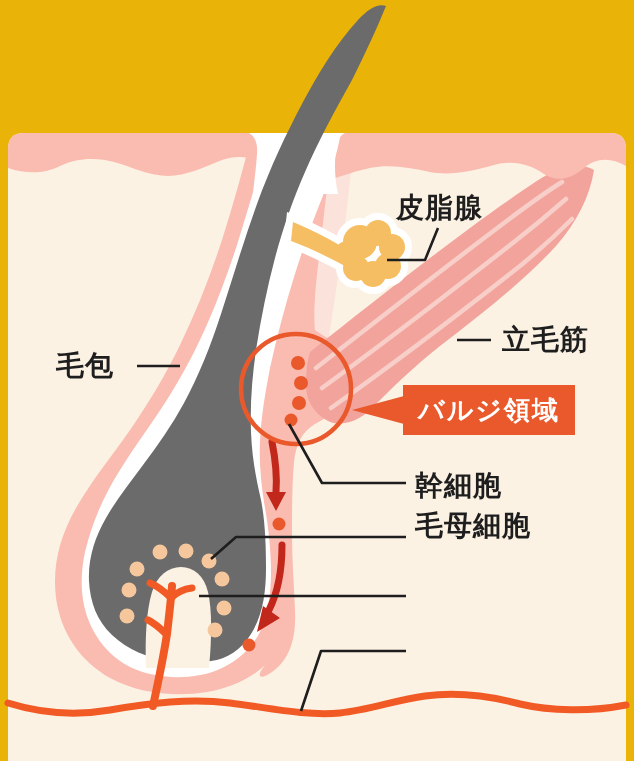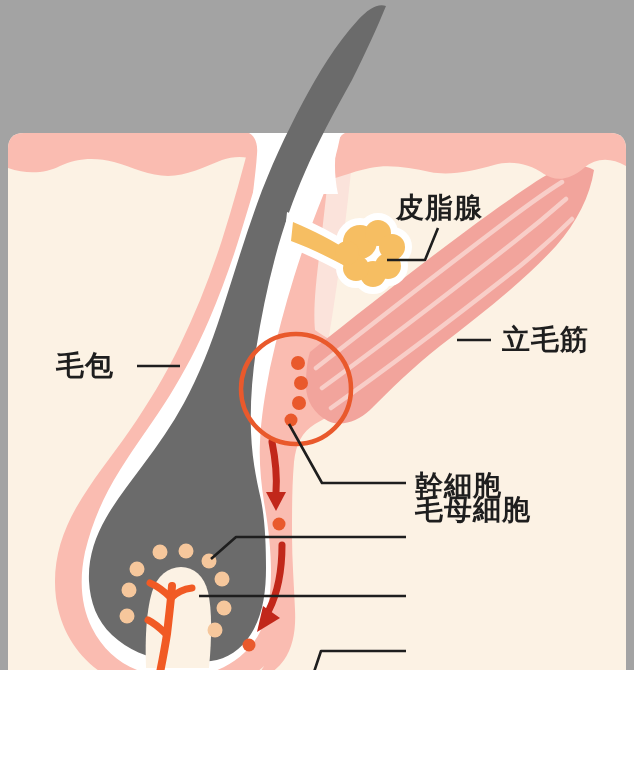--- a/index.html
+++ b/index.html
@@ -1,17 +1,17 @@
 <!DOCTYPE html>
 <html style="--accent-orange: #E9592C; --vessel-orange: #F15A24; --deep-red: #C1271A; --skin-pink: #FABCB1; --pale-pink: #FBE3DB; --muscle-pink: #F2A49C; --muscle-stripe: #F8CEC8; --dermis-cream: #FCF2E4; --hair-gray: #6B6B6B; --gland-yellow: #F6BE62; --matrix-peach: #F6C79C; --text-black: #1E1E1E;"><head>
 <meta charset="utf-8">
 <style>
   html,body{margin:0;padding:0;background:#ffffff;}
   #stage{
-    position:relative;width:634px;height:670px;overflow:hidden;background:#a3a3a3;
+    position:relative;width:634px;height:761px;overflow:hidden;background:#eab308;
     font-family:"Liberation Sans","DejaVu Sans",sans-serif;
   }
   #art{position:absolute;left:0;top:0;}
   .lbl{
     position:absolute;color:var(--text-black);font-size:28px;font-weight:600;
     letter-spacing:1px;line-height:1;white-space:nowrap;
   }
   .fill-cream{fill:var(--dermis-cream);}
   .fill-pink{fill:var(--skin-pink);}
   .fill-pale{stroke:var(--pale-pink);}
@@ -222,16 +222,20 @@
       <path class="leader" d="M 211 559 L 236 537 L 406 537"></path>
       <path class="leader" d="M 199 596 L 406 596"></path>
       <path class="leader" d="M 301 711 L 321 651 L 406 651"></path>
     </g>
   </svg>
 
   <div class="lbl" style="left:396px;top:194px;">皮脂腺</div>
   <div class="lbl" style="left:502px;top:326px;">立毛筋</div>
   <div class="lbl" style="left:56px;top:352px;">毛包</div>
   <div class="lbl" style="left:415px;top:472px;">幹細胞</div>
-  <div class="lbl" style="left:415px;top:496px;">毛母細胞</div>
-
+  <div class="lbl" style="left:415px;top:512px;">毛母細胞</div>
+
+  <div id="bulge-badge">
+    <span class="pointer"></span>
+    <span>バルジ領域</span>
+  </div>
 
 </div>
 
 </body></html>

